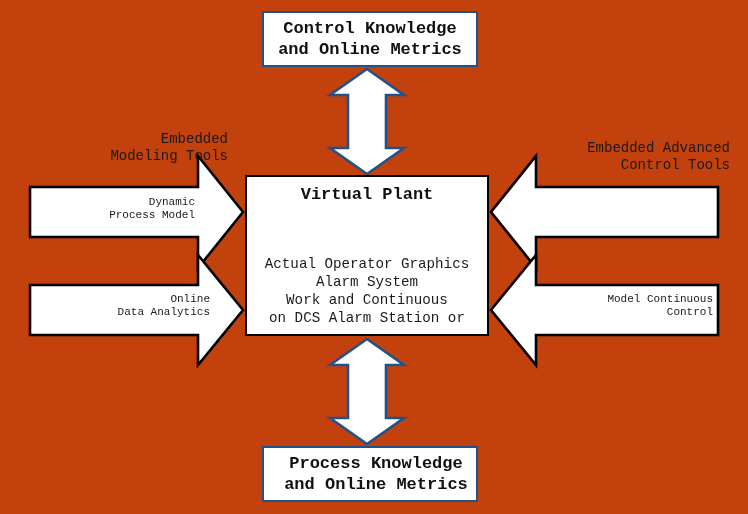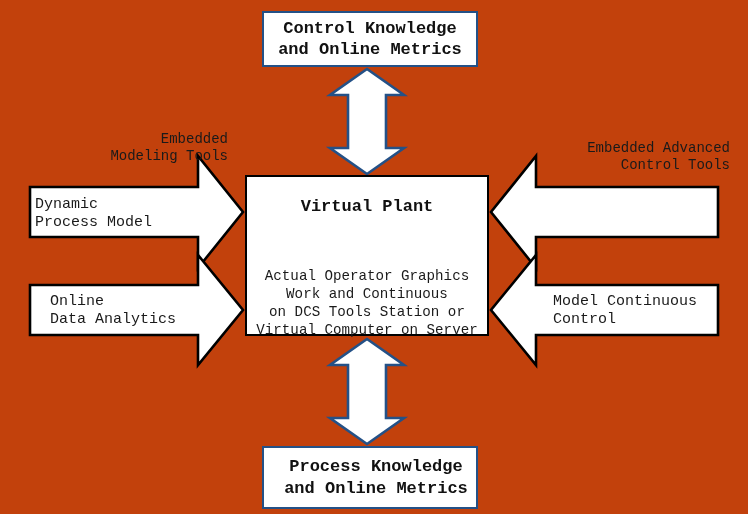--- a/index.html
+++ b/index.html
@@ -56,41 +56,41 @@
     top: 175px;
     width: 244px;
     height: 161px;
     box-sizing: border-box;
     border: 2.5px solid #000000;
     background: #ffffff;
     display: flex;
     flex-direction: column;
     align-items: center;
     justify-content: flex-start;
-    padding-top: 19px;
+    padding-top: 7px;
   }
   #vp-title {
     font-size: 17px;
     font-weight: bold;
     color: #111111;
     line-height: 1.3;
     margin-bottom: 1px;
   }
   #vp-lines {
     font-size: 14.2px;
     color: #1a1a1a;
     text-align: center;
     line-height: 1.27;
     margin-top: 48px;
   }
   
   .arrow-text {
     position: absolute;
-    text-align: left;
-    font-size: 15px;
+    text-align: right;
+    font-size: 11px;
     color: #1a1a1a;
     line-height: 1.2;
     white-space: pre-line;
   }
 </style>
 </head>
 <body>
 
 <div id="canvas">
 
@@ -107,32 +107,32 @@
     <polygon fill="#ffffff" stroke="#000000" stroke-width="2.6" stroke-linejoin="miter" points="718,187 536,187 536,156 491,212 536,268 536,237 718,237"></polygon>
 
     <polygon fill="#ffffff" stroke="#000000" stroke-width="2.6" stroke-linejoin="miter" points="718,285 536,285 536,255 491,310 536,365 536,335 718,335"></polygon>
   </svg>
 
   <div class="kbox" id="top-box" style="left:262px; top:11px; width:216px; height:56px;">
     <div class="kbox-text">Control Knowledge
 and Online Metrics</div>
   </div>
 
-  <div class="kbox" id="bottom-box" style="left:262px; top:446px; width:216px; height:63px;padding-left:12px;">
+  <div class="kbox" id="bottom-box" style="left:262px; top:446px; width:216px; height:56px;padding-left:12px;">
     <div class="kbox-text">Process Knowledge
 and Online Metrics</div>
   </div>
 
   <div id="vp-box">
     <div id="vp-title">Virtual Plant</div>
     <div id="vp-lines">
       <div>Actual Operator Graphics</div>
+      <div>Alarm System</div>
       <div>Work and Continuous</div>
-      <div>on DCS Tools Station or</div>
-      <div>Virtual Computer on Server</div>
+      <div>on DCS Alarm Station or</div>
     </div>
   </div>
 
   <div class="lbl" style="left:33px; top:131px; width:195px;">Embedded
 Modeling Tools</div>
 
   <div class="arrow-text" style="left:35px; top:196px; width:160px;">Dynamic
 Process Model</div>
 
   <div class="arrow-text" style="left:50px; top:293px; width:160px;">Online

